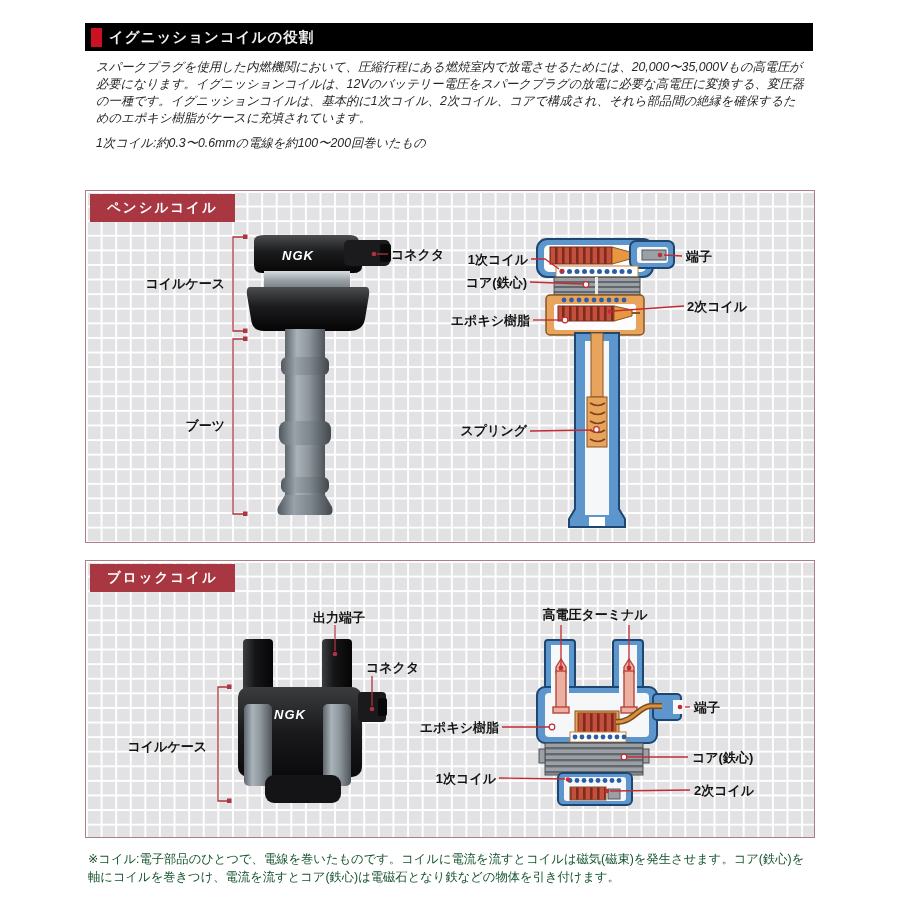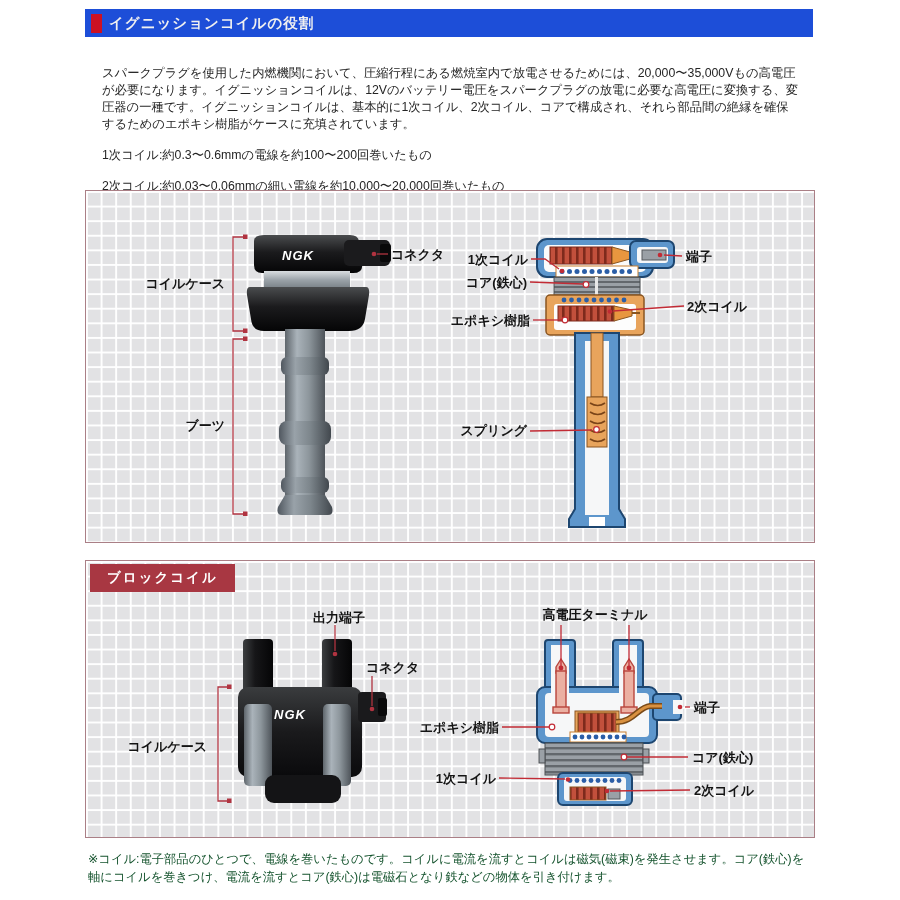--- a/index.html
+++ b/index.html
@@ -1,24 +1,24 @@
 <!DOCTYPE html>
 <html><head>
 <meta charset="utf-8">
 <style>
   html,body{margin:0;padding:0;background:#fff;}
   body{width:900px;height:900px;position:relative;overflow:hidden;
        font-family:"Liberation Sans","DejaVu Sans",sans-serif;color:#222;}
-  .titlebar{position:absolute;left:85px;top:9px;width:728px;height:28px;
-            background:#1d4ed8;display:flex;align-items:center;}
+  .titlebar{position:absolute;left:85px;top:23px;width:728px;height:28px;
+            background:#000000;display:flex;align-items:center;}
   .titlebar .redblock{width:11px;height:19px;background:#cc1122;margin-left:6px;flex:0 0 auto;}
   .titlebar .titletext{color:#f0f0f0;font-size:14.5px;font-weight:bold;margin-left:7px;letter-spacing:1px;}
   .textblock{position:absolute;left:88px;top:51px;width:727px;
              font-size:12.3px;line-height:17px;color:#252525;}
-  .textblock div{margin:14px;}
+  .textblock div{margin:8px;font-style:italic;}
   .section{position:absolute;left:85px;width:728px;
            background-color:#e2e2e4;
            background-image:linear-gradient(to right,rgba(255,255,255,.95) 2px,transparent 2px),
                             linear-gradient(to bottom,rgba(255,255,255,.95) 2px,transparent 2px);
            background-size:14.6px 14.6px;
            border:1px solid #aa7f86;}
   #section-pencil{top:190px;height:351px;}
   #section-block{top:560px;height:276px;}
   .badge{position:absolute;top:3px;left:4px;background:#a83742;color:#fff;
          font-size:13.5px;font-weight:bold;letter-spacing:2px;
@@ -34,21 +34,20 @@
 <body>
 
 <div class="titlebar">
   <span class="redblock"></span>
   <span class="titletext">イグニッションコイルの役割</span>
 </div>
 
 <div class="textblock">
   <div>スパークプラグを使用した内燃機関において、圧縮行程にある燃焼室内で放電させるためには、20,000〜35,000Vもの高電圧が必要になります。イグニッションコイルは、12Vのバッテリー電圧をスパークプラグの放電に必要な高電圧に変換する、変圧器の一種です。イグニッションコイルは、基本的に1次コイル、2次コイル、コアで構成され、それら部品間の絶縁を確保するためのエポキシ樹脂がケースに充填されています。</div>
   <div>1次コイル:約0.3〜0.6mmの電線を約100〜200回巻いたもの</div>
-  <div>2次コイル:約0.03〜0.06mmの細い電線を約10,000〜20,000回巻いたもの</div>
 </div>
 
 <div class="section" id="section-pencil">
   <svg width="728" height="351" viewBox="0 0 728 351">
     <defs>
       <linearGradient id="capGrad" x1="0" y1="0" x2="0" y2="1">
         <stop offset="0" stop-color="#4a4c4e"></stop>
           <stop offset="0.45" stop-color="#1b1b1d"></stop>
           <stop offset="1" stop-color="#050506"></stop>
       </linearGradient>
@@ -172,20 +171,21 @@
       <circle cx="524" cy="120.5" r="2.3" fill="#c22b35"></circle>
       <circle cx="510.5" cy="238.5" r="2.8" fill="#ffffff" stroke="#c22b35" stroke-width="1.2"></circle>
     </g>
     <text x="442" y="73" text-anchor="end" class="lbl">1次コイル</text>
     <text x="441" y="96" text-anchor="end" class="lbl">コア(鉄心)</text>
     <text x="444" y="134" text-anchor="end" class="lbl">エポキシ樹脂</text>
     <text x="600" y="70" class="lbl">端子</text>
     <text x="601" y="120" class="lbl">2次コイル</text>
     <text x="441" y="244" text-anchor="end" class="lbl">スプリング</text>
   </svg>
+  <div class="badge">ペンシルコイル</div>
 </div>
 
 <div class="section" id="section-block">
   <svg width="728" height="276" viewBox="0 0 728 276">
     <defs>
       <linearGradient id="capGradB" x1="0" y1="0" x2="1" y2="0">
         <stop offset="0" stop-color="#3c3e40"></stop>
           <stop offset="0.4" stop-color="#161618"></stop>
           <stop offset="1" stop-color="#050506"></stop>
       </linearGradient>

